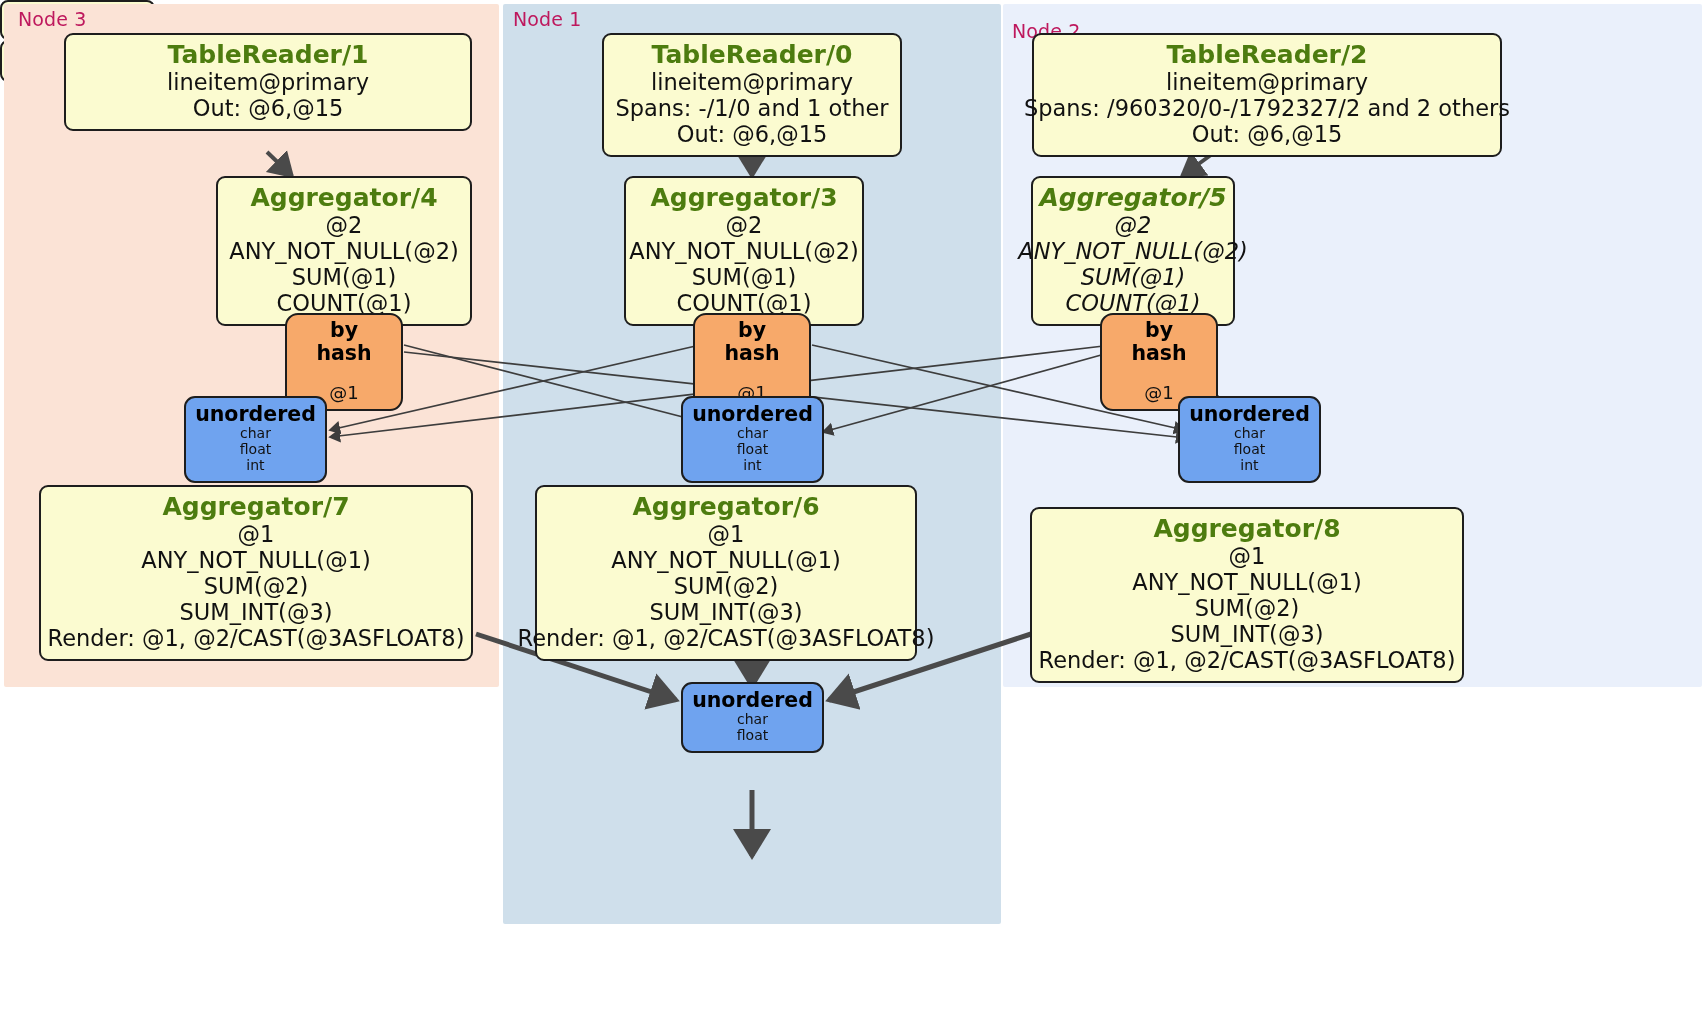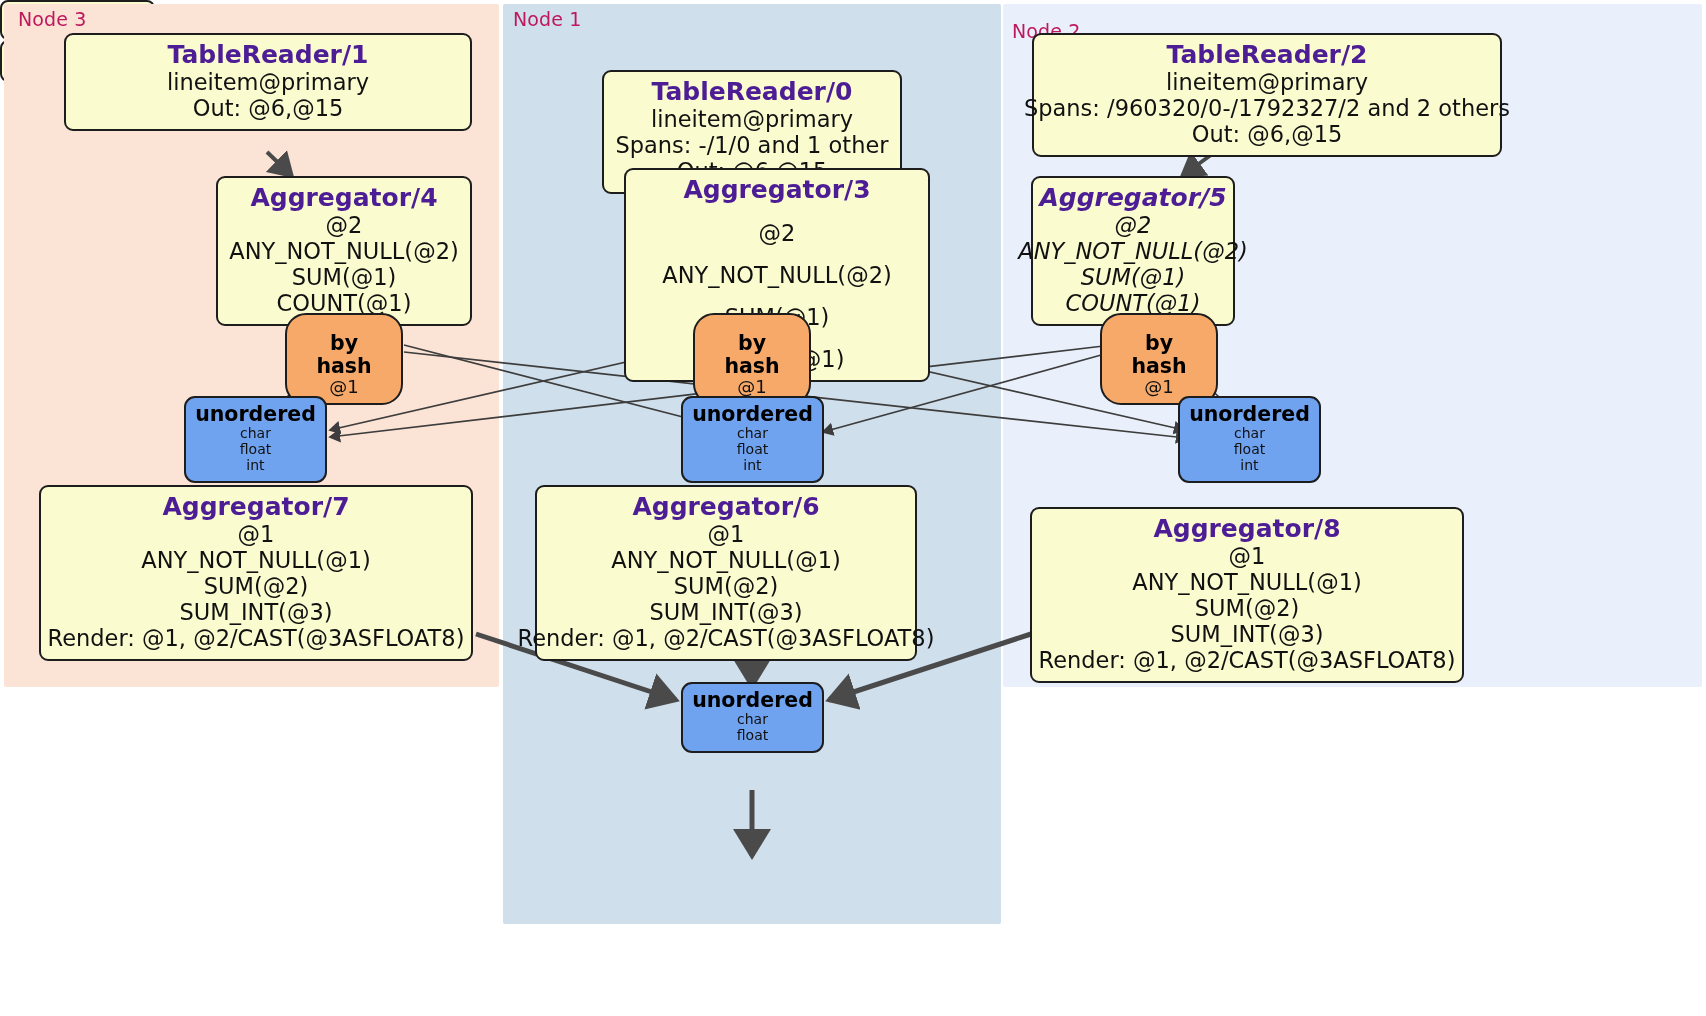--- a/index.html
+++ b/index.html
@@ -7,25 +7,25 @@
   #stage{position:relative;width:1706px;height:1016px;overflow:hidden;background:#fff;}
 
   .panel{position:absolute;border-radius:2px;}
   .panel-label{position:absolute;font-size:19px;color:#be185d;letter-spacing:.1px;}
 
   .node{position:absolute;box-sizing:border-box;display:flex;flex-direction:column;
         align-items:center;justify-content:flex-start;text-align:center;}
 
   .proc{background:#fbfbd0;border:2.2px solid #1d1d1d;border-radius:9px;
         padding:6px 10px 8px 10px;}
-  .proc .title{font-weight:bold;font-size:25px;line-height:1.12;color:#4c1d95;}
+  .proc .title{font-weight:bold;font-size:25px;line-height:1.12;color:#4d7c0f;}
   .proc .line{font-size:22.5px;line-height:1.16;color:#111;white-space:nowrap;}
 
-  .router{background:#f7a96a;border:2.2px solid #1d1d1d;border-radius:21px;
-          padding:17px 12px 6px 12px;}
+  .router{background:#f7a96a;border:2.2px solid #1d1d1d;border-radius:13px;
+          padding:4px 12px 6px 12px;gap:19px;}
   .router .rtitle{font-weight:bold;font-size:20.5px;line-height:1.1;color:#000;}
   .router .rline{font-size:18px;line-height:1.12;color:#111;}
 
   .sync{background:#6fa3ef;border:2.2px solid #1d1d1d;border-radius:11px;
         padding:5px 12px 7px 12px;align-items:center;}
   .sync .stitle{font-weight:bold;font-size:20.5px;line-height:1.12;color:#000;}
   .sync .sline{font-size:14px;line-height:1.14;color:#111;}
 
   .simple{background:#fbfbd0;border:2.2px solid #1d1d1d;border-radius:8px;
           display:flex;align-items:center;justify-content:center;}
@@ -82,21 +82,21 @@
 
     <path class="thick" marker-end="url(#arrThick)" d="M752,790 L752,856"></path>
   </svg>
 
   <div class="node proc" style="left:64px;top:33px;width:408px;">
     <div class="title">TableReader/1</div>
     <div class="line">lineitem@primary</div>
     <div class="line">Out: @6,@15</div>
   </div>
 
-  <div class="node proc" style="left:602px;top:33px;width:300px;margin-top:37px;">
+  <div class="node proc" style="left:602px;top:33px;width:300px;">
     <div class="title">TableReader/0</div>
     <div class="line">lineitem@primary</div>
     <div class="line">Spans: -/1/0 and 1 other</div>
     <div class="line">Out: @6,@15</div>
   </div>
 
   <div class="node proc" style="left:1032px;top:33px;width:470px;">
     <div class="title">TableReader/2</div>
     <div class="line">lineitem@primary</div>
     <div class="line">Spans: /960320/0-/1792327/2 and 2 others</div>
@@ -104,21 +104,21 @@
   </div>
 
   <div class="node proc" style="left:216px;top:176px;width:256px;">
     <div class="title">Aggregator/4</div>
     <div class="line">@2</div>
     <div class="line">ANY_NOT_NULL(@2)</div>
     <div class="line">SUM(@1)</div>
     <div class="line">COUNT(@1)</div>
   </div>
 
-  <div class="node proc" style="left:624px;top:168px;width:306px;gap:16px;">
+  <div class="node proc" style="left:624px;top:176px;width:240px;">
     <div class="title">Aggregator/3</div>
     <div class="line">@2</div>
     <div class="line">ANY_NOT_NULL(@2)</div>
     <div class="line">SUM(@1)</div>
     <div class="line">COUNT(@1)</div>
   </div>
 
   <div class="node proc" style="left:1031px;top:176px;width:204px;font-style:italic;">
     <div class="title">Aggregator/5</div>
     <div class="line">@2</div>

